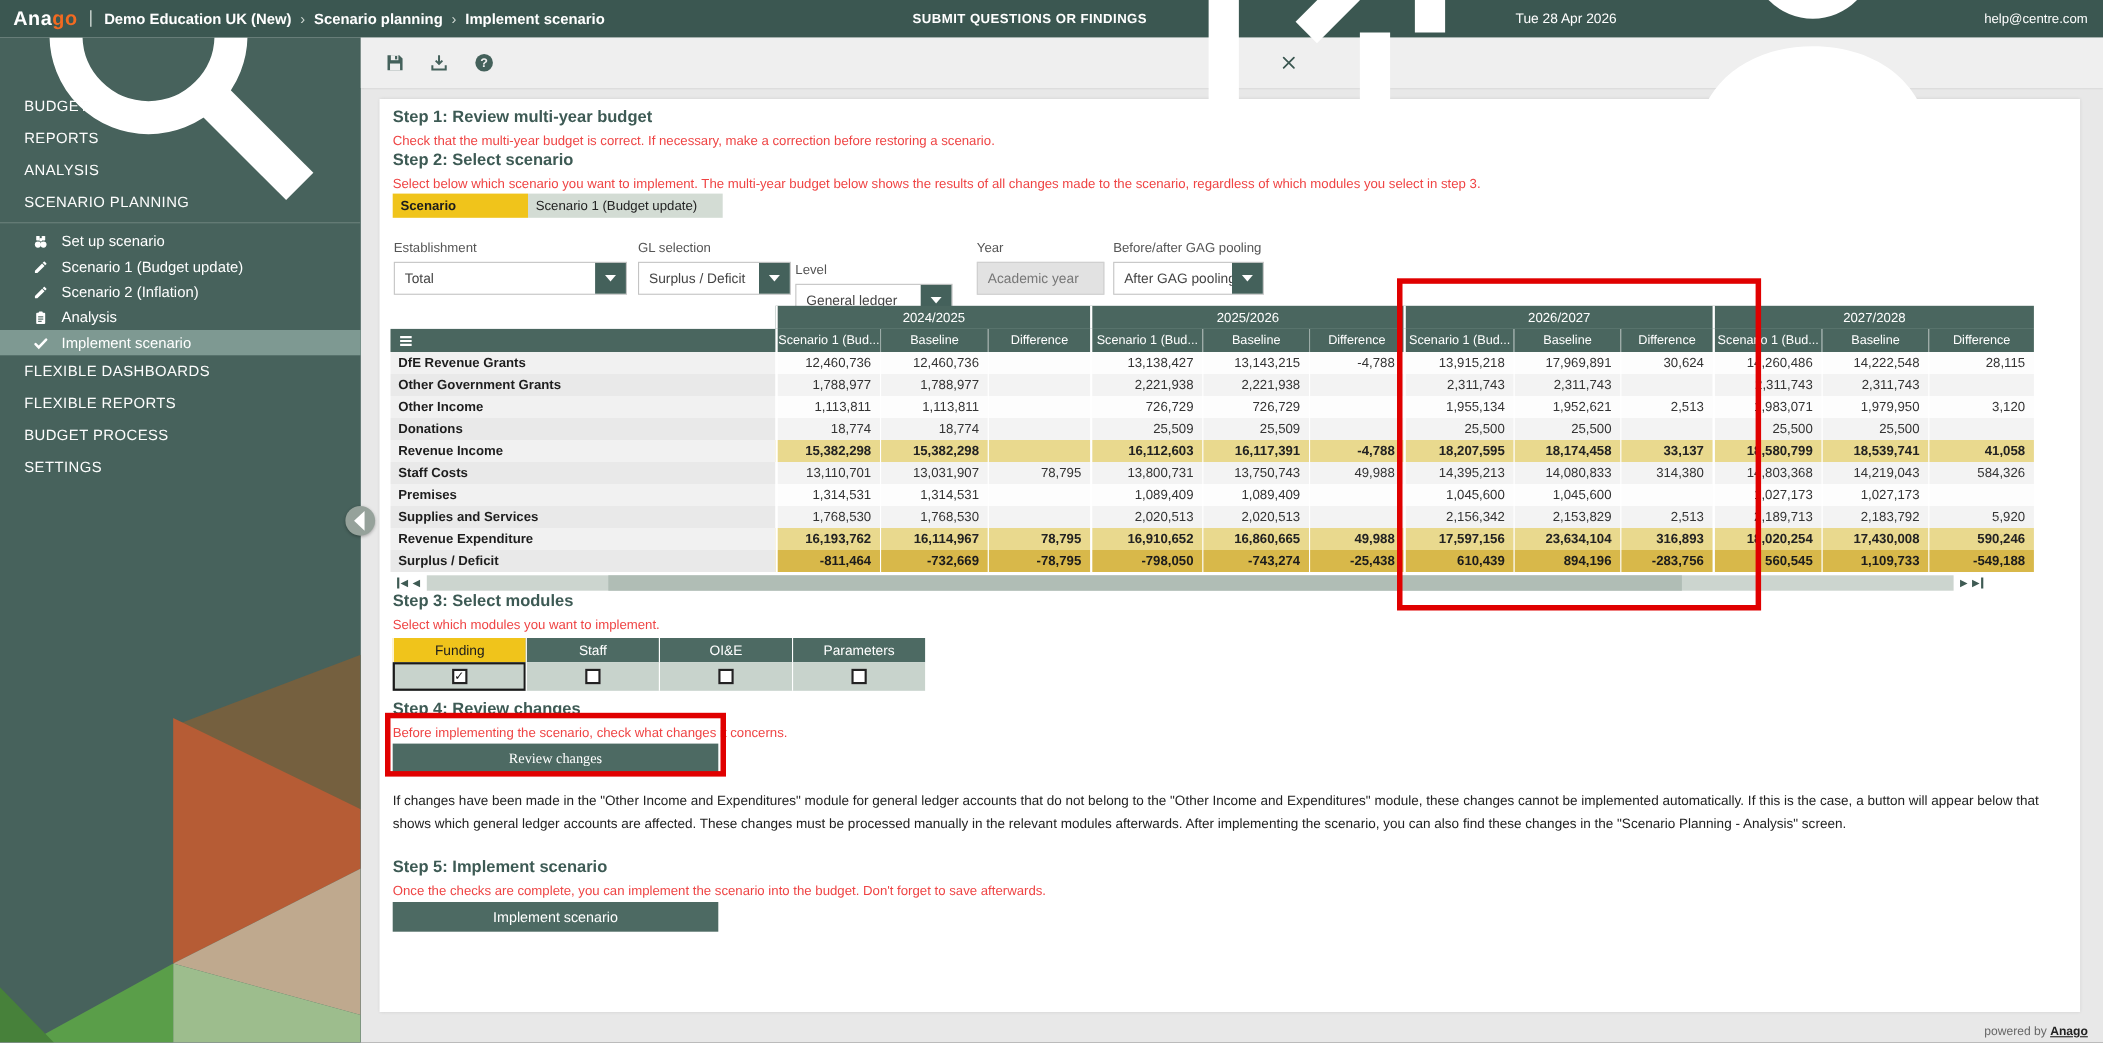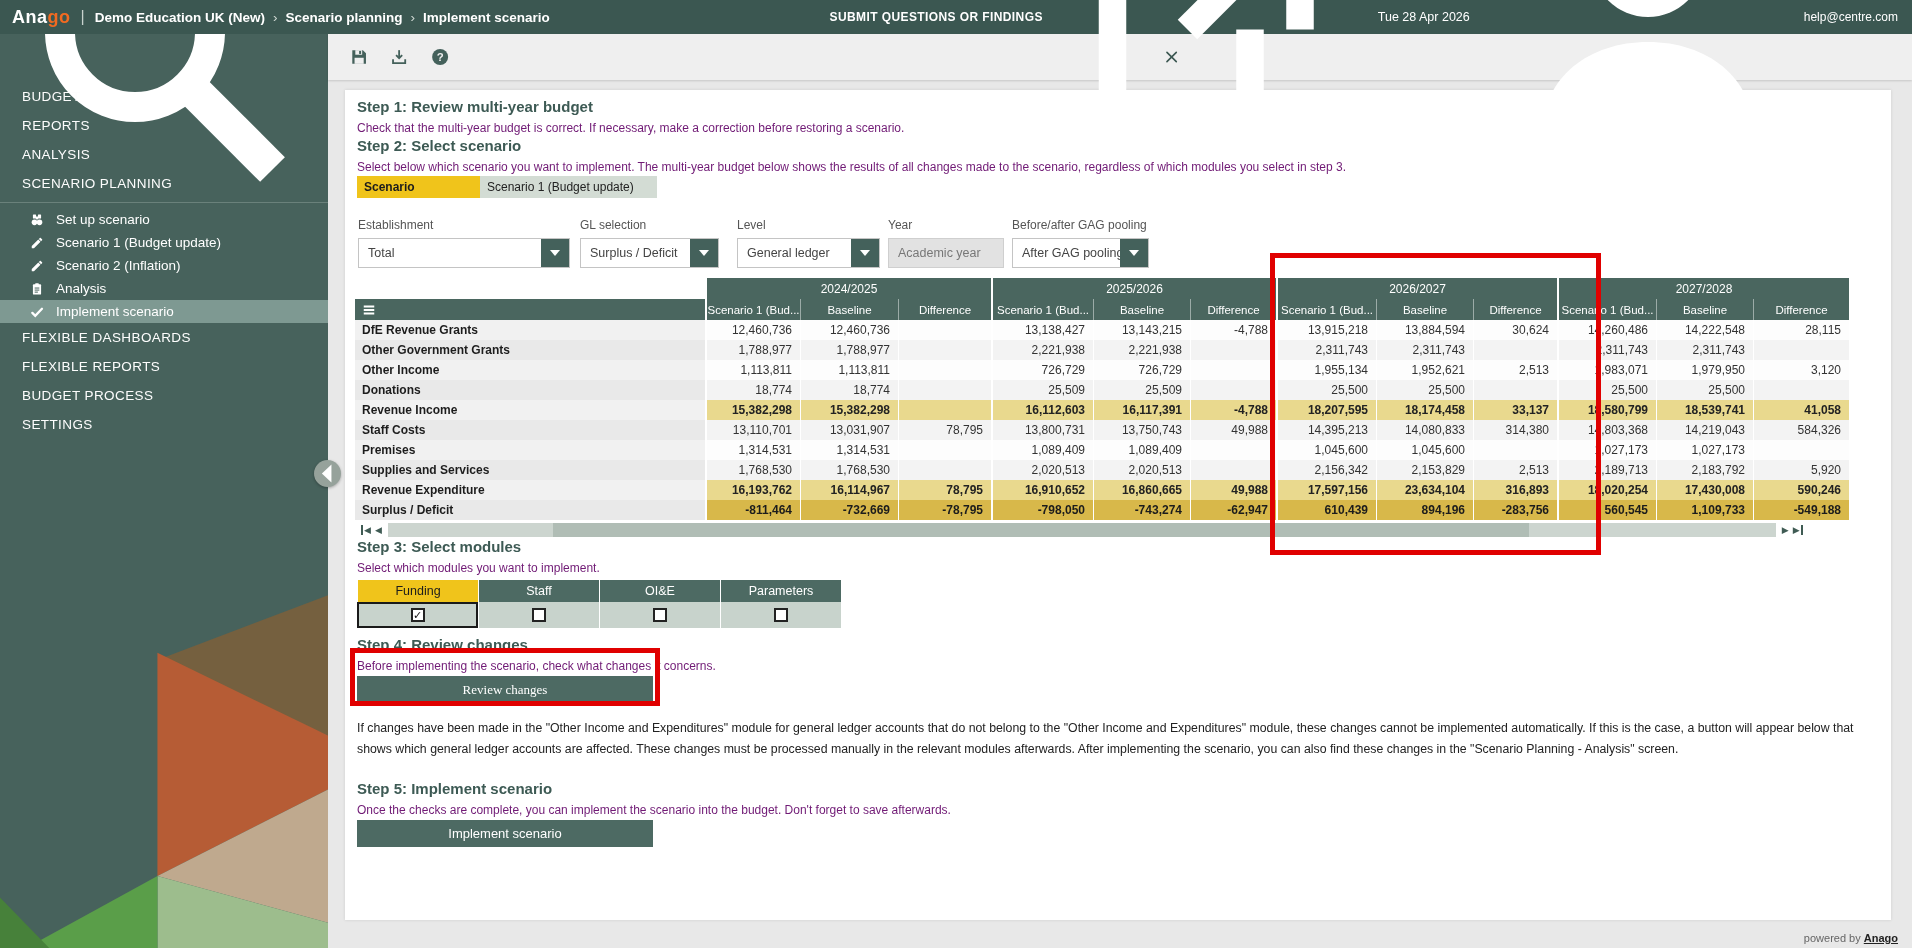--- a/index.html
+++ b/index.html
@@ -40,21 +40,21 @@
 
   .collapse-btn { position:absolute; left:314px; top:460px; width:27px; height:27px; border-radius:50%;
                   background:#96a29b; display:flex; align-items:center; justify-content:center; z-index:40;
                   box-shadow:0 1px 3px rgba(0,0,0,.3); cursor:pointer; }
   .collapse-btn svg { width:14px; height:14px; color:#fff; }
 
   
   .card { position:absolute; left:345px; top:90px; width:1546px; height:830px; background:#fff; z-index:21; box-shadow:0 0 3px rgba(0,0,0,.12); }
   .abs { position:absolute; }
   .step-title { font-size:15px; font-weight:700; color:#3d5a54; }
-  .step-desc { font-size:12px; color:#701a75; }
+  .step-desc { font-size:12px; color:#ef4444; }
 
   .scenario-row { display:flex; height:22px; font-size:12px; }
   .scenario-label { width:123px; background:#f0c41b; color:#1c1c1c; font-weight:700; display:flex; align-items:center; padding-left:7px; }
   .scenario-value { width:177px; background:#d3dcd4; color:#222; display:flex; align-items:center; padding-left:7px; }
 
   
   .filter { position:absolute; top:128px; }
   .filter .flabel { font-size:12px; color:#555; margin-bottom:6px; }
   .fdd { height:30px; border:1px solid #c4c4c4; background:#fff; display:flex; align-items:stretch; font-size:12.5px; color:#444; cursor:pointer; }
   .fdd .fval { flex:1; display:flex; align-items:center; padding-left:9px; white-space:nowrap; overflow:hidden; }
@@ -277,21 +277,21 @@
             <div class="farrow"></div>
           </div>
         </div>
         <div class="filter" style="left: 235px; width: 139px;">
           <div class="flabel">GL selection</div>
           <div class="fdd">
             <div class="fval">Surplus / Deficit</div>
             <div class="farrow"></div>
           </div>
         </div>
-        <div class="filter" style="left: 392px; width: 143px;">
+        <div class="filter" style="left: 378px; width: 143px; margin-top: 20px;">
           <div class="flabel">Level</div>
           <div class="fdd">
             <div class="fval">General ledger</div>
             <div class="farrow"></div>
           </div>
         </div>
         <div class="filter" style="left: 543px; width: 116px;">
           <div class="flabel">Year</div>
           <div class="fdd disabled">
             <div class="fval">Academic year</div>
@@ -337,21 +337,21 @@
         </div>
         <div class="trow normal">
           <div class="td-label" style="width: 350px;">DfE Revenue Grants</div>
           <div class="td-num gstart" style="width: 95px;">12,460,736</div>
           <div class="td-num" style="width: 98px;">12,460,736</div>
           <div class="td-num" style="width: 93px;"></div>
           <div class="td-num gstart" style="width: 102px;">13,138,427</div>
           <div class="td-num" style="width: 97px;">13,143,215</div>
           <div class="td-num" style="width: 86px;">-4,788</div>
           <div class="td-num gstart" style="width: 100px;">13,915,218</div>
-          <div class="td-num" style="width: 97px;">13,884,594</div>
+          <div class="td-num" style="width: 97px;">17,969,891</div>
           <div class="td-num" style="width: 84px;">30,624</div>
           <div class="td-num gstart" style="width: 99px;">14,260,486</div>
           <div class="td-num" style="width: 97px;">14,222,548</div>
           <div class="td-num" style="width: 96px;">28,115</div>
         </div>
         <div class="trow normal">
           <div class="td-label" style="width: 350px;">Other Government Grants</div>
           <div class="td-num gstart" style="width: 95px;">1,788,977</div>
           <div class="td-num" style="width: 98px;">1,788,977</div>
           <div class="td-num" style="width: 93px;"></div>
@@ -470,21 +470,21 @@
           <div class="td-num" style="width: 97px;">17,430,008</div>
           <div class="td-num" style="width: 96px;">590,246</div>
         </div>
         <div class="trow result">
           <div class="td-label" style="width: 350px;">Surplus / Deficit</div>
           <div class="td-num gstart" style="width: 95px;">-811,464</div>
           <div class="td-num" style="width: 98px;">-732,669</div>
           <div class="td-num" style="width: 93px;">-78,795</div>
           <div class="td-num gstart" style="width: 102px;">-798,050</div>
           <div class="td-num" style="width: 97px;">-743,274</div>
-          <div class="td-num" style="width: 86px;">-62,947</div>
+          <div class="td-num" style="width: 86px;">-25,438</div>
           <div class="td-num gstart" style="width: 100px;">610,439</div>
           <div class="td-num" style="width: 97px;">894,196</div>
           <div class="td-num" style="width: 84px;">-283,756</div>
           <div class="td-num gstart" style="width: 99px;">560,545</div>
           <div class="td-num" style="width: 97px;">1,109,733</div>
           <div class="td-num" style="width: 96px;">-549,188</div>
         </div>
         <div class="scrollrow">
           <span class="sb-btns">
             <span class="sb-first">◀</span>

